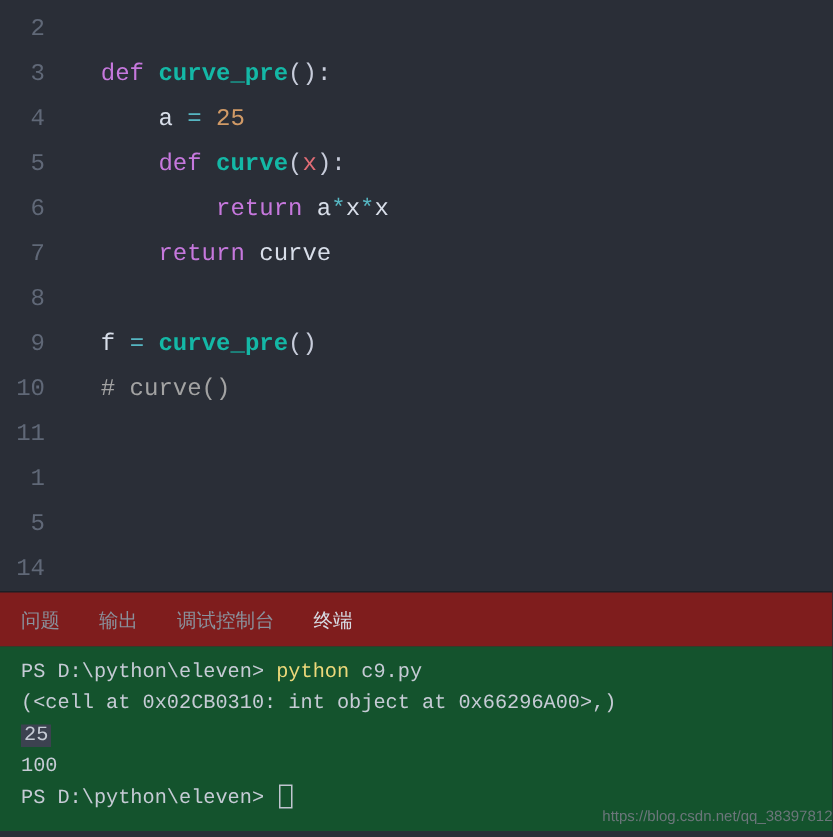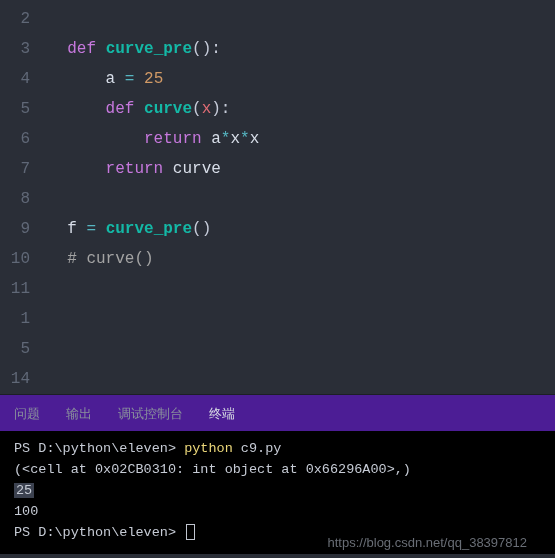--- a/index.html
+++ b/index.html
@@ -48,30 +48,30 @@
     width: 1px;
     height: 20px;
     background: #aeb5c0;
     vertical-align: middle;
     margin-left: 46px;
   }
   .tabbar {
     display: flex;
     gap: 26px;
     padding: 10px 14px 8px 14px;
-    background: #4c1d95;
+    background: #7f1d1d;
     color: #8a919c;
     font-family: "Microsoft YaHei", Arial, sans-serif;
     font-size: 13px;
     border-top: 1px solid #1c1f25;
   }
   .tabbar .tab { cursor: pointer; }
   .tabbar .tab.active { color: #d7dbe3; }
   .terminal {
-    background: #000000;
+    background: #14532d;
     color: #c6cbd5;
     font-size: 13.5px;
     padding: 8px 14px 10px 14px;
     font-family: Consolas, "Courier New", monospace;
     line-height: 1.55;
   }
   .terminal .line { white-space: pre; }
   .prompt-path { color: #c6cbd5; }
   .prompt-cmd { color: #ecd87a; }
   .prompt-arg { color: #c6cbd5; }
@@ -82,24 +82,24 @@
   .term-cursor {
     display: inline-block;
     width: 9px;
     height: 16px;
     border: 1px solid #c0c5cf;
     vertical-align: middle;
     margin-left: 2px;
   }
   .watermark {
     position: absolute;
-    right: 28px;
+    right: 0;
     bottom: 8px;
     color: #757a83;
-    font-size: 13px;
+    font-size: 10px;
     font-family: Arial, sans-serif;
     opacity: 0.9;
   }
 </style>
 </head>
 <body>
 
 <div class="editor">
   <div class="gutter">
     <div class="ln">2</div>

